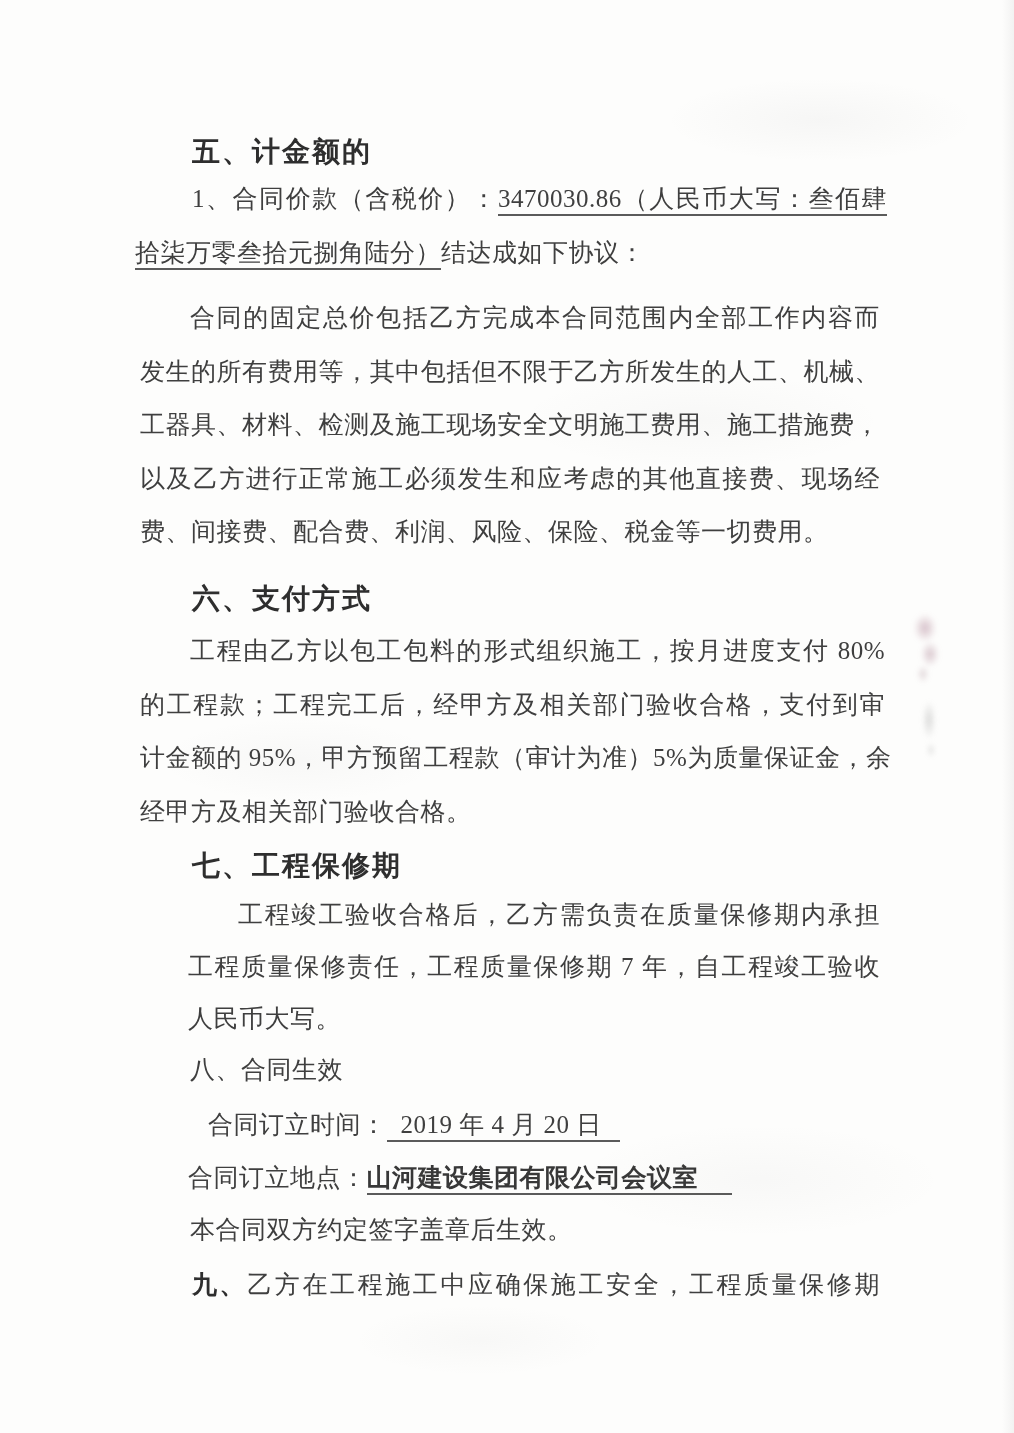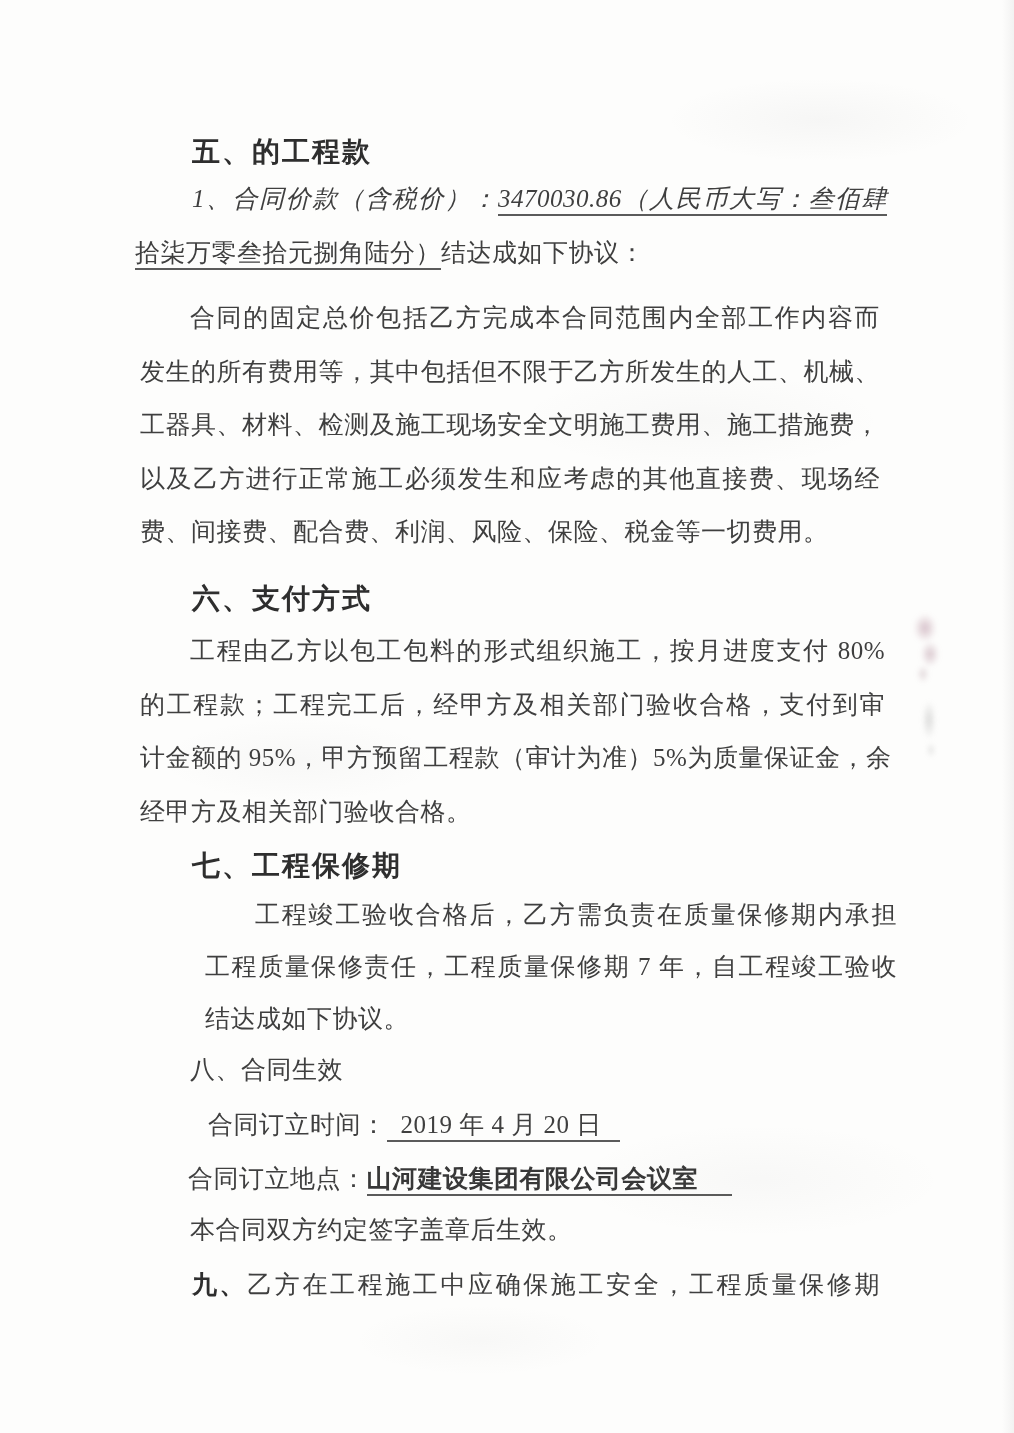--- a/index.html
+++ b/index.html
@@ -29,43 +29,43 @@
   .single{font-size:25px;line-height:34px;white-space:nowrap;letter-spacing:0.5px;}
   .para{font-size:25px;letter-spacing:0.5px;}
   .pl{line-height:53.5px;white-space:nowrap;text-align:justify;}
   .s7 .pl{line-height:52px;}
   .full{text-align-last:justify;}
   .short{text-align-last:left;}
   .indent{text-indent:50px;}
   .ul{border-bottom:2px solid rgba(62,62,62,0.85);padding-bottom:2px;}
   .just{text-align:justify;text-align-last:justify;white-space:nowrap;}
   .filled{
-    font-family:Liberation Sans, sans-serif;
+    font-family:Liberation Serif, serif;
     font-weight:600;color:#383838;
   }
   .boldnum{font-weight:700;color:#2e2e2e;font-family:"Liberation Sans","DejaVu Sans",sans-serif;}
   .stamp-bleed{
     position:absolute;left:903px;top:608px;width:46px;height:150px;
     filter:blur(2.5px);
     background:
       radial-gradient(16px 20px at 22px 20px, rgba(158,104,126,0.40), transparent 72%),
       radial-gradient(13px 18px at 27px 46px, rgba(150,96,118,0.34), transparent 72%),
       radial-gradient(8px 12px at 20px 66px, rgba(140,100,115,0.25), transparent 75%),
       radial-gradient(9px 26px at 26px 112px, rgba(125,125,125,0.28), transparent 75%),
       radial-gradient(6px 10px at 28px 142px, rgba(130,130,130,0.22), transparent 75%);
   }
 </style>
 </head>
 <body>
 
 <div class="page">
 
-  <div class="abs heading" style="left:192px;top:135px;">五、的工程款</div>
+  <div class="abs heading" style="left:192px;top:135px;">五、计金额的</div>
 
-  <div class="abs single just" style="left:192px;top:182px;width:695px;font-style:italic;">
+  <div class="abs single just" style="left:192px;top:182px;width:695px;">
     <span>1、合同价款（含税价）：</span><span class="ul">3470030.86（人民币大写：叁佰肆</span>
   </div>
 
   <div class="abs single" style="left:135px;top:236px;">
     <span class="ul">拾柒万零叁拾元捌角陆分）</span><span>结达成如下协议：</span>
   </div>
 
   <div class="abs para" style="left:140px;top:291px;width:740px;">
     <div class="pl full indent">合同的固定总价包括乙方完成本合同范围内全部工作内容而</div>
     <div class="pl full">发生的所有费用等，其中包括但不限于乙方所发生的人工、机械、</div>
@@ -78,24 +78,24 @@
 
   <div class="abs para" style="left:140px;top:624px;width:745px;">
     <div class="pl full indent">工程由乙方以包工包料的形式组织施工，按月进度支付 80%</div>
     <div class="pl full">的工程款；工程完工后，经甲方及相关部门验收合格，支付到审</div>
     <div class="pl full">计金额的 95%，甲方预留工程款（审计为准）5%为质量保证金，余</div>
     <div class="pl short">经甲方及相关部门验收合格。</div>
   </div>
 
   <div class="abs heading" style="left:192px;top:849px;">七、工程保修期</div>
 
-  <div class="abs para s7" style="left:188px;top:889px;width:692px;margin-left:17px;">
+  <div class="abs para s7" style="left:188px;top:889px;width:692px;">
     <div class="pl full indent">工程竣工验收合格后，乙方需负责在质量保修期内承担</div>
     <div class="pl full">工程质量保修责任，工程质量保修期 7 年，自工程竣工验收</div>
-    <div class="pl short">结达成如下协议。</div>
+    <div class="pl short">人民币大写。</div>
   </div>
 
   <div class="abs single" style="left:190px;top:1053px;">八、合同生效</div>
 
   <div class="abs single" style="left:188px;top:1108px;margin-left:20px;">
     <span>合同订立时间：</span><span class="ul" style="padding-left:14px;padding-right:18px;">2019 年 4 月 20 日</span>
   </div>
 
   <div class="abs single" style="left:188px;top:1161px;">
     <span>合同订立地点：</span><span class="ul filled" style="padding-right:34px;">山河建设集团有限公司会议室</span>

